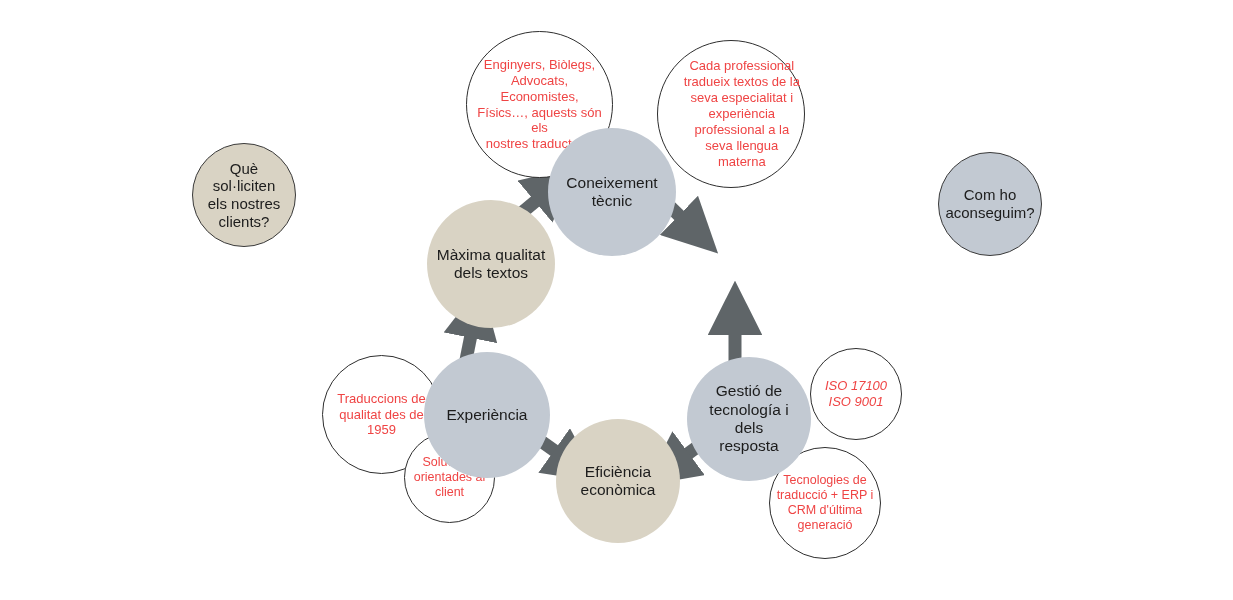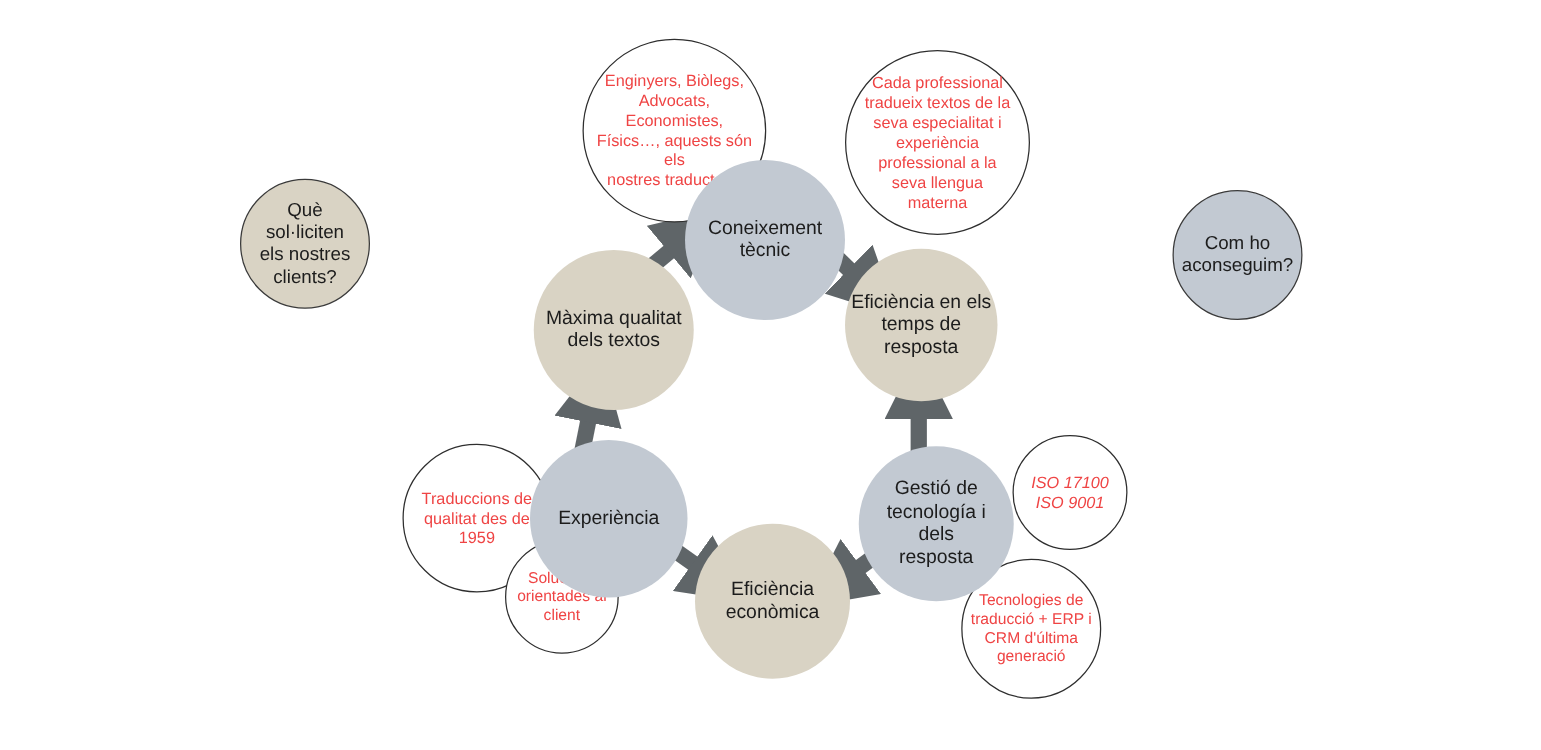--- a/index.html
+++ b/index.html
@@ -105,21 +105,21 @@
     </g>
   </svg>
 
   <div class="node note-node" style="left:466px; top:31px; width:147px; height:147px;">
     <span class="lbl">Enginyers, Biòlegs,
 Advocats, Economistes,
 Físics…, aquests són els
 nostres traductors!</span>
   </div>
 
-  <div class="node note-node" style="left:676px; top:40px; width:148px; height:148px;">
+  <div class="node note-node" style="left:657px; top:40px; width:148px; height:148px;justify-content:flex-end;">
     <span class="lbl">Cada professional
 tradueix textos de la
 seva especialitat i
 experiència
 professional a la
 seva llengua
 materna</span>
   </div>
 
   <div class="node note-node" style="left:322px; top:355px; width:119px; height:119px;">
@@ -156,25 +156,20 @@
   <div class="node side-node fill-blue" style="left:938px; top:152px; width:104px; height:104px;">
     <span class="lbl">Com ho
 aconseguim?</span>
   </div>
 
   <div class="node main-node fill-blue" style="left:548px; top:128px; width:128px; height:128px;">
     <span class="lbl">Coneixement
 tècnic</span>
   </div>
 
-  <div class="node main-node fill-beige" style="left:676px; top:199px; width:122px; height:122px;">
-    <span class="lbl">Eficiència en els
-temps de
-resposta</span>
-  </div>
 
   <div class="node main-node fill-blue" style="left:687px; top:357px; width:124px; height:124px;">
     <span class="lbl">Gestió de
 tecnología i
 dels
 resposta</span>
   </div>
 
   <div class="node main-node fill-beige" style="left:556px; top:419px; width:124px; height:124px;">
     <span class="lbl">Eficiència

